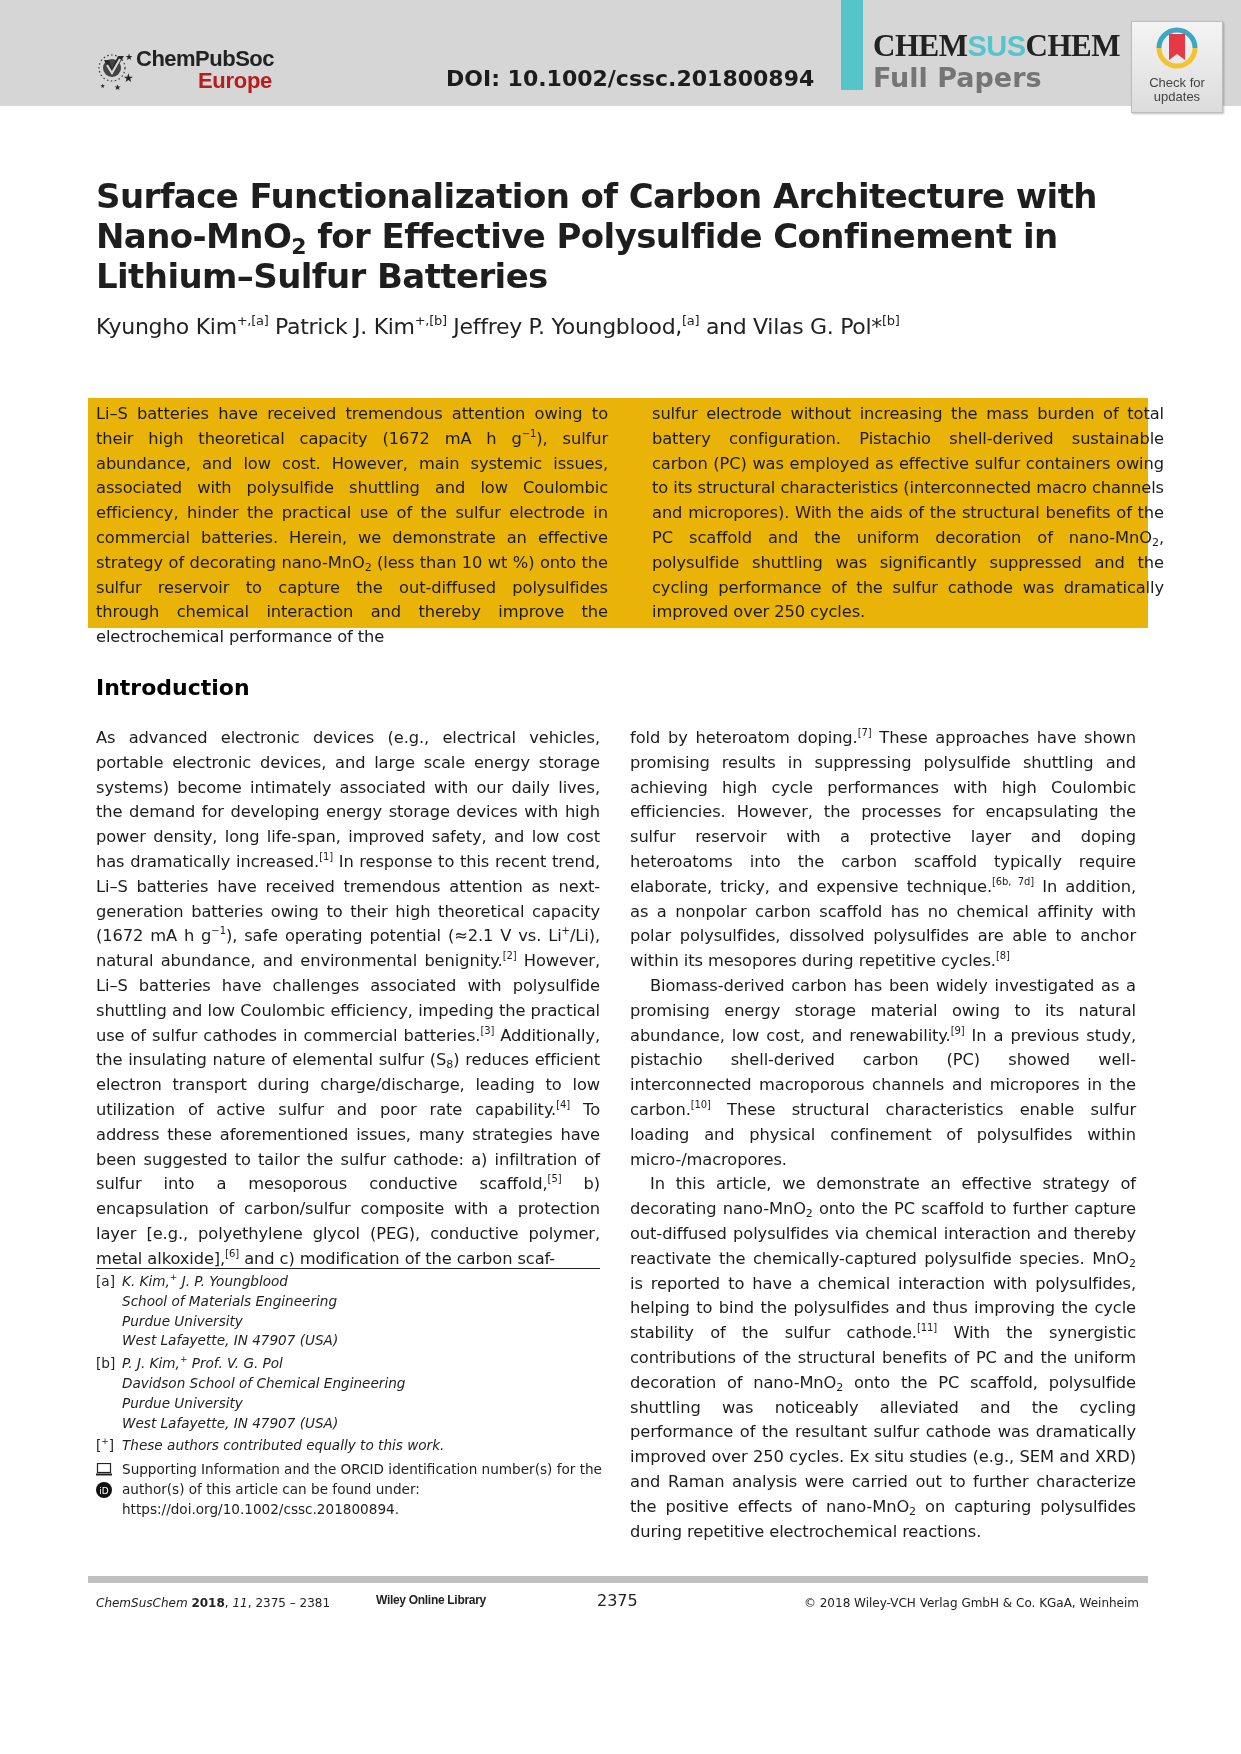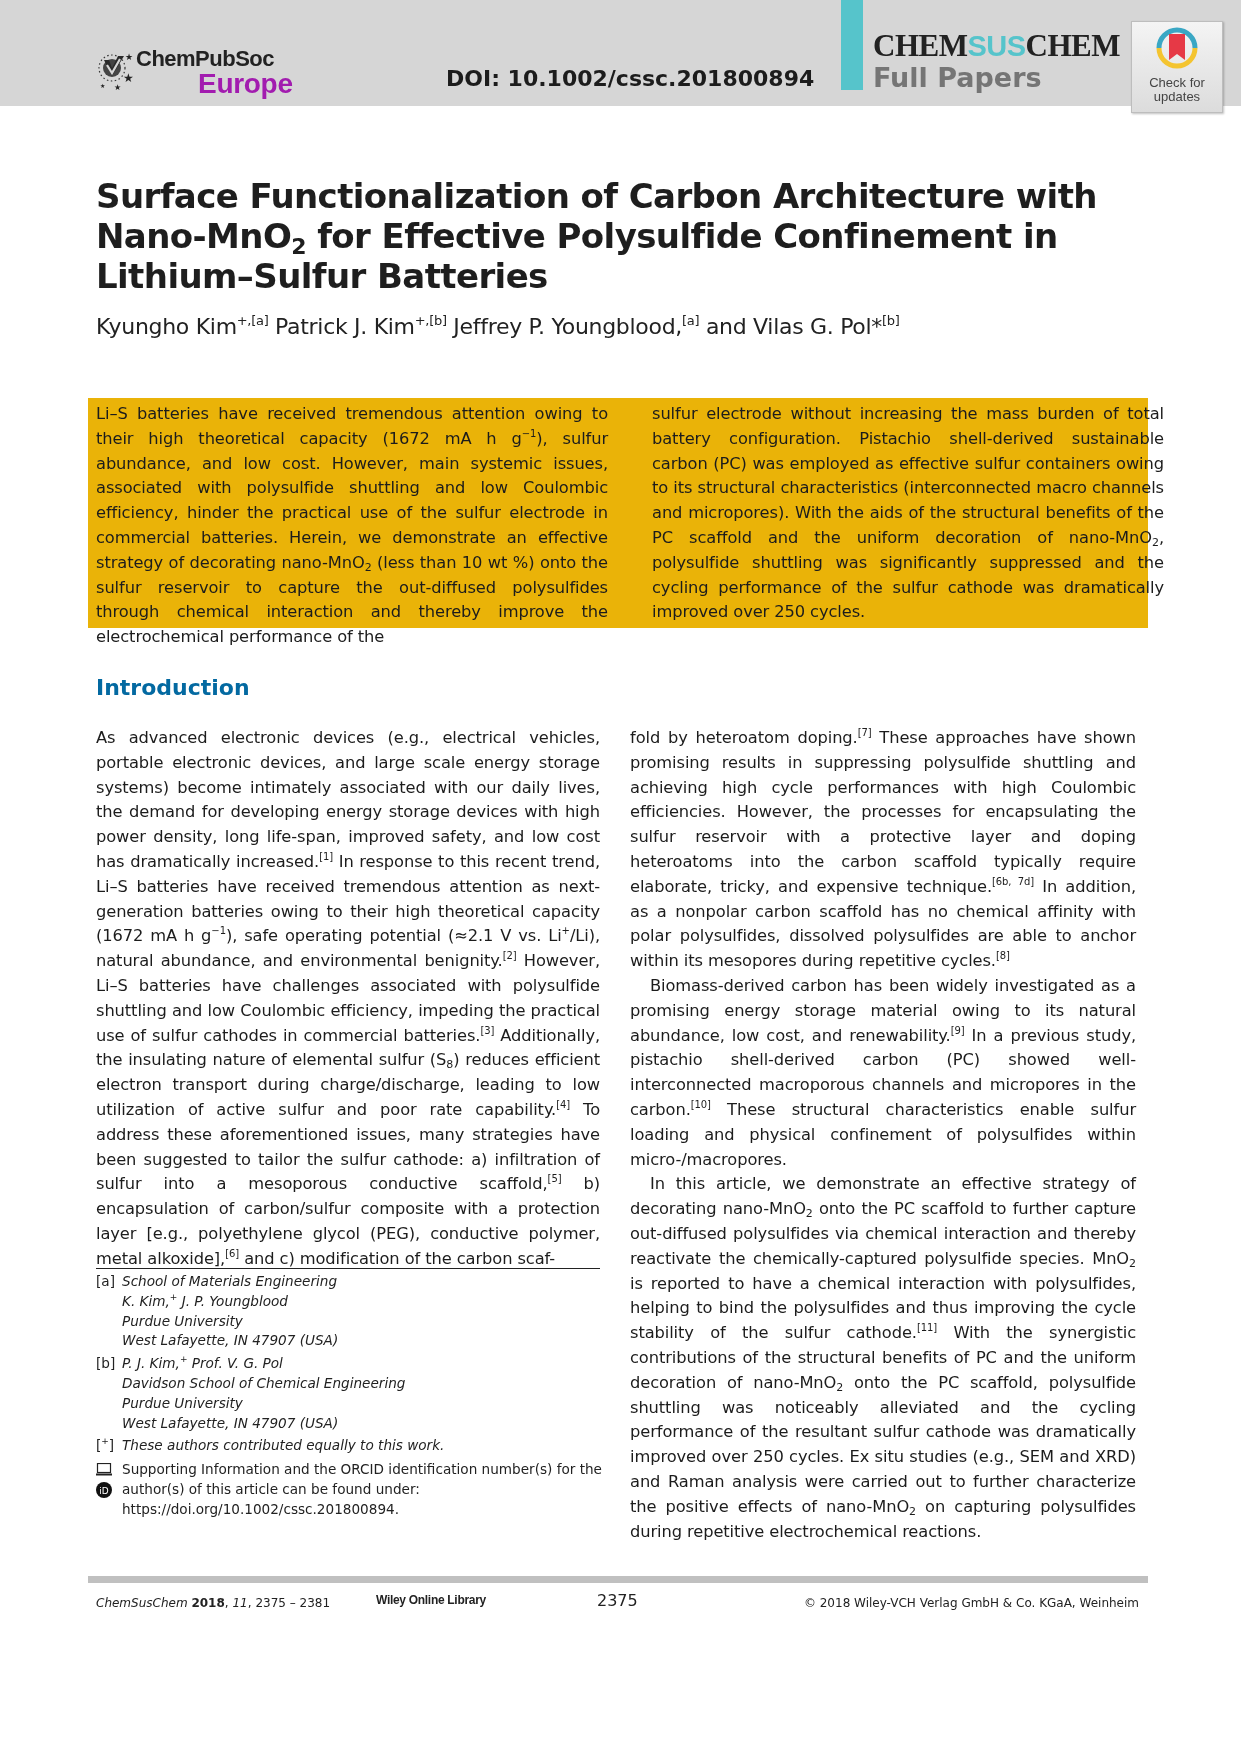--- a/index.html
+++ b/index.html
@@ -11,21 +11,21 @@
     position: absolute; left: 0; top: 0; width: 1241px; height: 106px; background: #d6d6d6;
   }
   .logo { position: absolute; left: 96px; top: 44px; width: 190px; height: 50px; }
   .logo-mark { position: absolute; left: 0; top: 2px; width: 38px; height: 44px; }
   .logo-top {
     position: absolute; left: 40px; top: 2px; font-family: "Liberation Sans", sans-serif;
     font-weight: bold; font-size: 22px; color: #222; letter-spacing: -0.5px;
   }
   .logo-bottom {
     position: absolute; left: 102px; top: 24px; font-family: "Liberation Sans", sans-serif;
-    font-weight: bold; font-size: 28px; color: #a21caf; letter-spacing: -0.3px;
+    font-weight: bold; font-size: 22px; color: #b91c1c; letter-spacing: -0.3px;
   }
   .doi {
     position: absolute; left: 446px; top: 66px; font-family: "DejaVu Sans", sans-serif;
     font-weight: bold; font-size: 22px; color: #1c1c1c;
   }
   .teal-bar { position: absolute; left: 841px; top: 0; width: 22px; height: 90px; background: #56c4cb; }
   .journal { position: absolute; left: 873px; top: 30px; }
   .journal-name {
     font-family: "Liberation Serif", serif; font-weight: bold; font-size: 31px;
     color: #222; letter-spacing: -0.5px; line-height: 32px; white-space: nowrap;
@@ -58,21 +58,21 @@
     position: absolute; left: 88px; top: 398px; width: 1060px; height: 230px; background: #eab308;
   }
   .col-text {
     font-size: 16.3px; line-height: 24.8px; text-align: justify; color: #1c1c1c; letter-spacing: -0.1px;
   }
   .abstract-col1 { position: absolute; left: 8px; top: 4px; width: 512px; }
   .abstract-col2 { position: absolute; left: 540px; top: 4px; width: 512px; margin-left: 24px; }
   .col-text sub { font-size: 11px; vertical-align: -3px; line-height: 0; }
   .col-text sup { font-size: 10px; vertical-align: 7px; line-height: 0; }
   .intro-heading {
-    position: absolute; left: 96px; top: 675px; font-size: 22px; font-weight: bold; color: #0369a1; margin: 0;
+    position: absolute; left: 96px; top: 675px; font-size: 22px; font-weight: bold; color: #000000; margin: 0;
   }
   .body-col1 { position: absolute; left: 96px; top: 726px; width: 504px; }
   .body-col2 { position: absolute; left: 630px; top: 726px; width: 506px; }
   .para { margin: 0; }
   .para.indent { text-indent: 20px; }
   .fn-rule { position: absolute; left: 96px; top: 1268px; width: 504px; height: 1px; background: #222; }
   .footnotes { position: absolute; left: 96px; top: 1272px; width: 510px; font-size: 13.6px; line-height: 19.8px; color: #222; }
   .fn { position: relative; padding-left: 26px; margin-bottom: 3px; }
   .fn-label { position: absolute; left: 0; top: 0; font-style: normal; }
   .fn-lines { font-style: italic; }
@@ -160,22 +160,22 @@
   <p class="para"><span>fold by heteroatom doping.</span><sup>[7]</sup><span> These approaches have shown promising results in suppressing polysulfide shuttling and achieving high cycle performances with high Coulombic efficiencies. However, the processes for encapsulating the sulfur reservoir with a protective layer and doping heteroatoms into the carbon scaffold typically require elaborate, tricky, and expensive technique.</span><sup>[6b, 7d]</sup><span> In addition, as a nonpolar carbon scaffold has no chemical affinity with polar polysulfides, dissolved polysulfides are able to anchor within its mesopores during repetitive cycles.</span><sup>[8]</sup></p>
   <p class="para indent"><span>Biomass-derived carbon has been widely investigated as a promising energy storage material owing to its natural abundance, low cost, and renewability.</span><sup>[9]</sup><span> In a previous study, pistachio shell-derived carbon (PC) showed well-interconnected macroporous channels and micropores in the carbon.</span><sup>[10]</sup><span> These structural characteristics enable sulfur loading and physical confinement of polysulfides within micro-/macropores.</span></p>
   <p class="para indent"><span>In this article, we demonstrate an effective strategy of decorating nano-MnO</span><sub>2</sub><span> onto the PC scaffold to further capture out-diffused polysulfides via chemical interaction and thereby reactivate the chemically-captured polysulfide species. MnO</span><sub>2</sub><span> is reported to have a chemical interaction with polysulfides, helping to bind the polysulfides and thus improving the cycle stability of the sulfur cathode.</span><sup>[11]</sup><span> With the synergistic contributions of the structural benefits of PC and the uniform decoration of nano-MnO</span><sub>2</sub><span> onto the PC scaffold, polysulfide shuttling was noticeably alleviated and the cycling performance of the resultant sulfur cathode was dramatically improved over 250 cycles. Ex situ studies (e.g., SEM and XRD) and Raman analysis were carried out to further characterize the positive effects of nano-MnO</span><sub>2</sub><span> on capturing polysulfides during repetitive electrochemical reactions.</span></p>
 </div>
 
 <div class="fn-rule"></div>
 <div class="footnotes">
   <div class="fn">
     <span class="fn-label">[a]</span>
     <span class="fn-lines">
+      <span class="fn-line fn-plus"><span>K. Kim,</span><sup>+</sup><span> J. P. Youngblood</span></span>
       <span class="fn-line">School of Materials Engineering</span>
-      <span class="fn-line fn-plus"><span>K. Kim,</span><sup>+</sup><span> J. P. Youngblood</span></span>
       <span class="fn-line">Purdue University</span>
       <span class="fn-line">West Lafayette, IN 47907 (USA)</span>
     </span>
   </div>
   <div class="fn">
     <span class="fn-label">[b]</span>
     <span class="fn-lines">
       <span class="fn-line fn-plus"><span>P. J. Kim,</span><sup>+</sup><span> Prof. V. G. Pol</span></span>
       <span class="fn-line">Davidson School of Chemical Engineering</span>
       <span class="fn-line">Purdue University</span>

